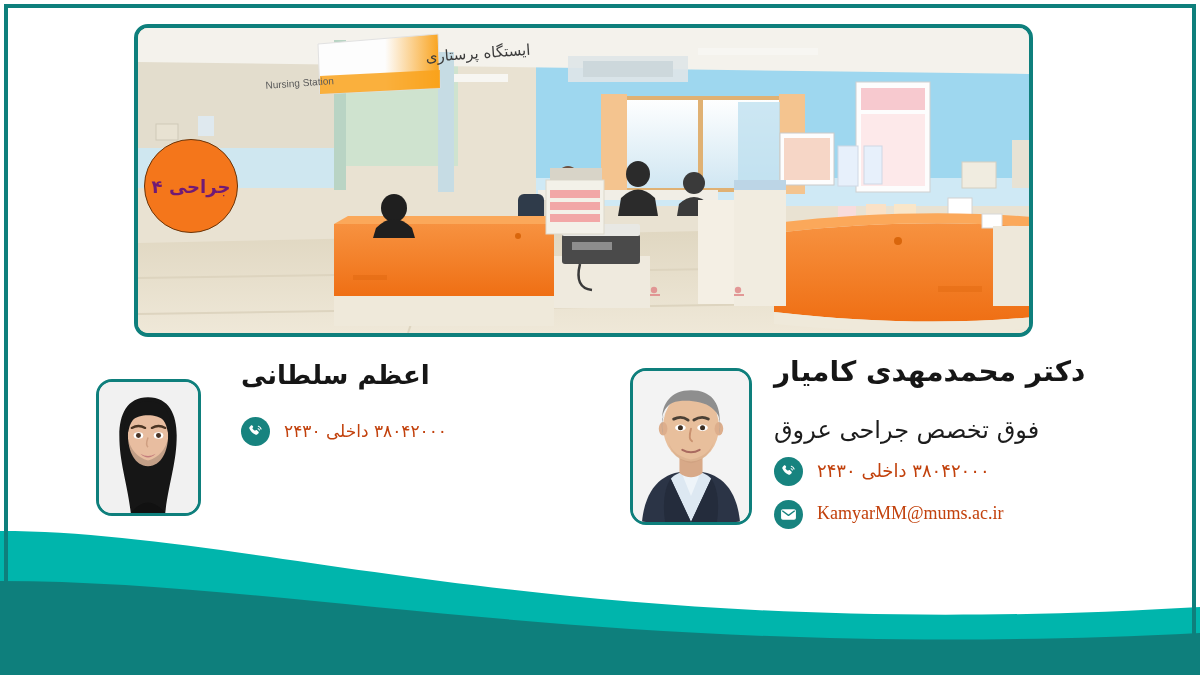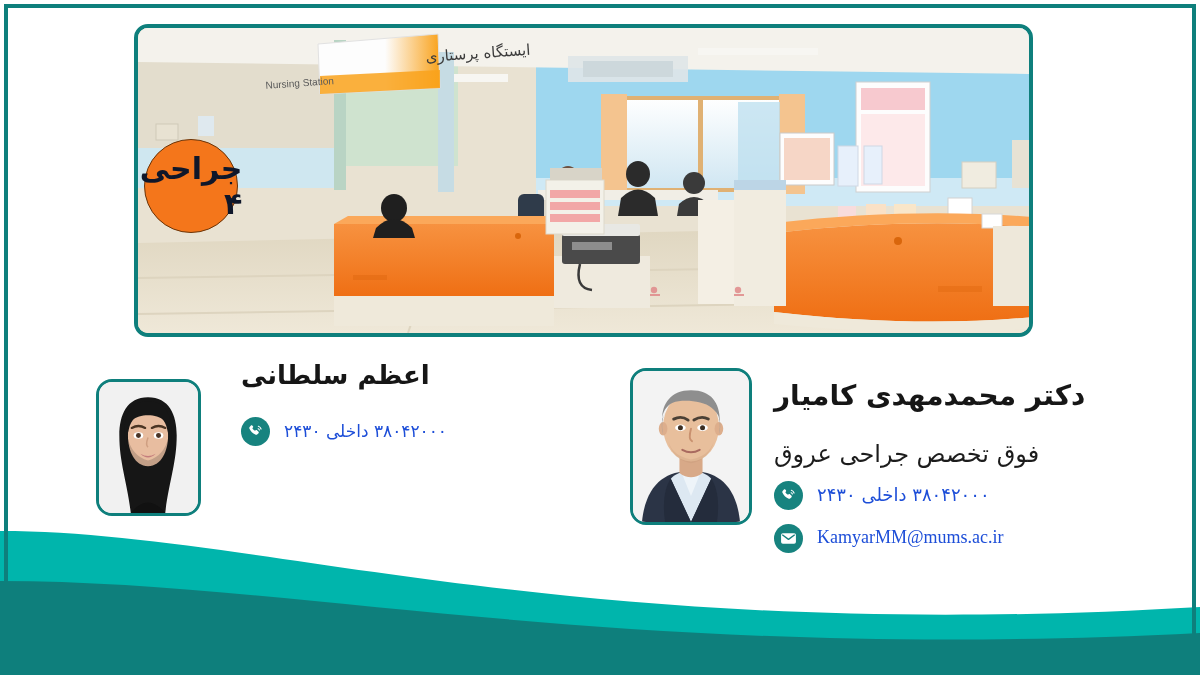--- a/index.html
+++ b/index.html
@@ -52,25 +52,25 @@
   .hero-photo svg { display: block; width: 100%; height: 100%; }
 
   
   .ward-badge {
     position: absolute;
     left: 144px; top: 139px;
     width: 94px; height: 94px;
     border-radius: 50%;
     background: #F4761B;
     border: 1.5px solid #6a3408;
-    color: #0f172a;
+    color: #701a75;
     display: flex;
     align-items: center;
     justify-content: center;
-    font-size: 30px;
+    font-size: 18px;
     font-weight: 700;
     letter-spacing: 0;
     z-index: 20;
     box-sizing: border-box;
   }
 
   
   .person {
     position: absolute;
     display: flex;
@@ -96,21 +96,21 @@
   }
   .contact-row {
     display: flex;
     flex-direction: row-reverse;
     align-items: center;
     justify-content: flex-start;
     gap: 14px;
     white-space: nowrap;
   }
   .contact-text {
-    color: #1d4ed8;
+    color: #c2410c;
     line-height: 1.2;
   }
   .contact-text.latin {
     font-family: "Liberation Serif", "DejaVu Serif", serif;
   }
   .ico {
     width: 29px; height: 29px;
     flex: 0 0 29px;
     border-radius: 50%;
     background: #17837F;
@@ -134,21 +134,21 @@
   
   #person-nurse { left: 96px; top: 360px; gap: 24px; }
   #person-nurse .person-text { width: 230px; margin-left: 16px; }
   #person-nurse .person-name { font-size: 26px; margin: 0 4px 26px 0; }
   #person-nurse .person-role { font-size: 19px; margin: 0 4px 40px 0; }
   #person-nurse .contact-row { font-size: 17px; margin-bottom: 13px; }
   #person-nurse .portrait { width: 105px; height: 137px; margin-top: 19px; }
 
   
   #person-doctor { left: 630px; top: 355px; }
-  #person-doctor .person-text { width: 285px; margin-left: 22px; margin-top: 24px; }
+  #person-doctor .person-text { width: 285px; margin-left: 22px; }
   #person-doctor .person-name { font-size: 28px; margin: 0 6px 26px 0; }
   #person-doctor .person-role { font-size: 24px; margin: 0 6px 12px 0; }
   #person-doctor .person-role.second { margin-bottom: 34px; }
   #person-doctor .contact-row { font-size: 18px; margin-bottom: 14px; }
   #person-doctor .portrait { width: 122px; height: 157px; margin-top: 13px; }
 </style>
 </head>
 <body>
 
 <div class="slide">

